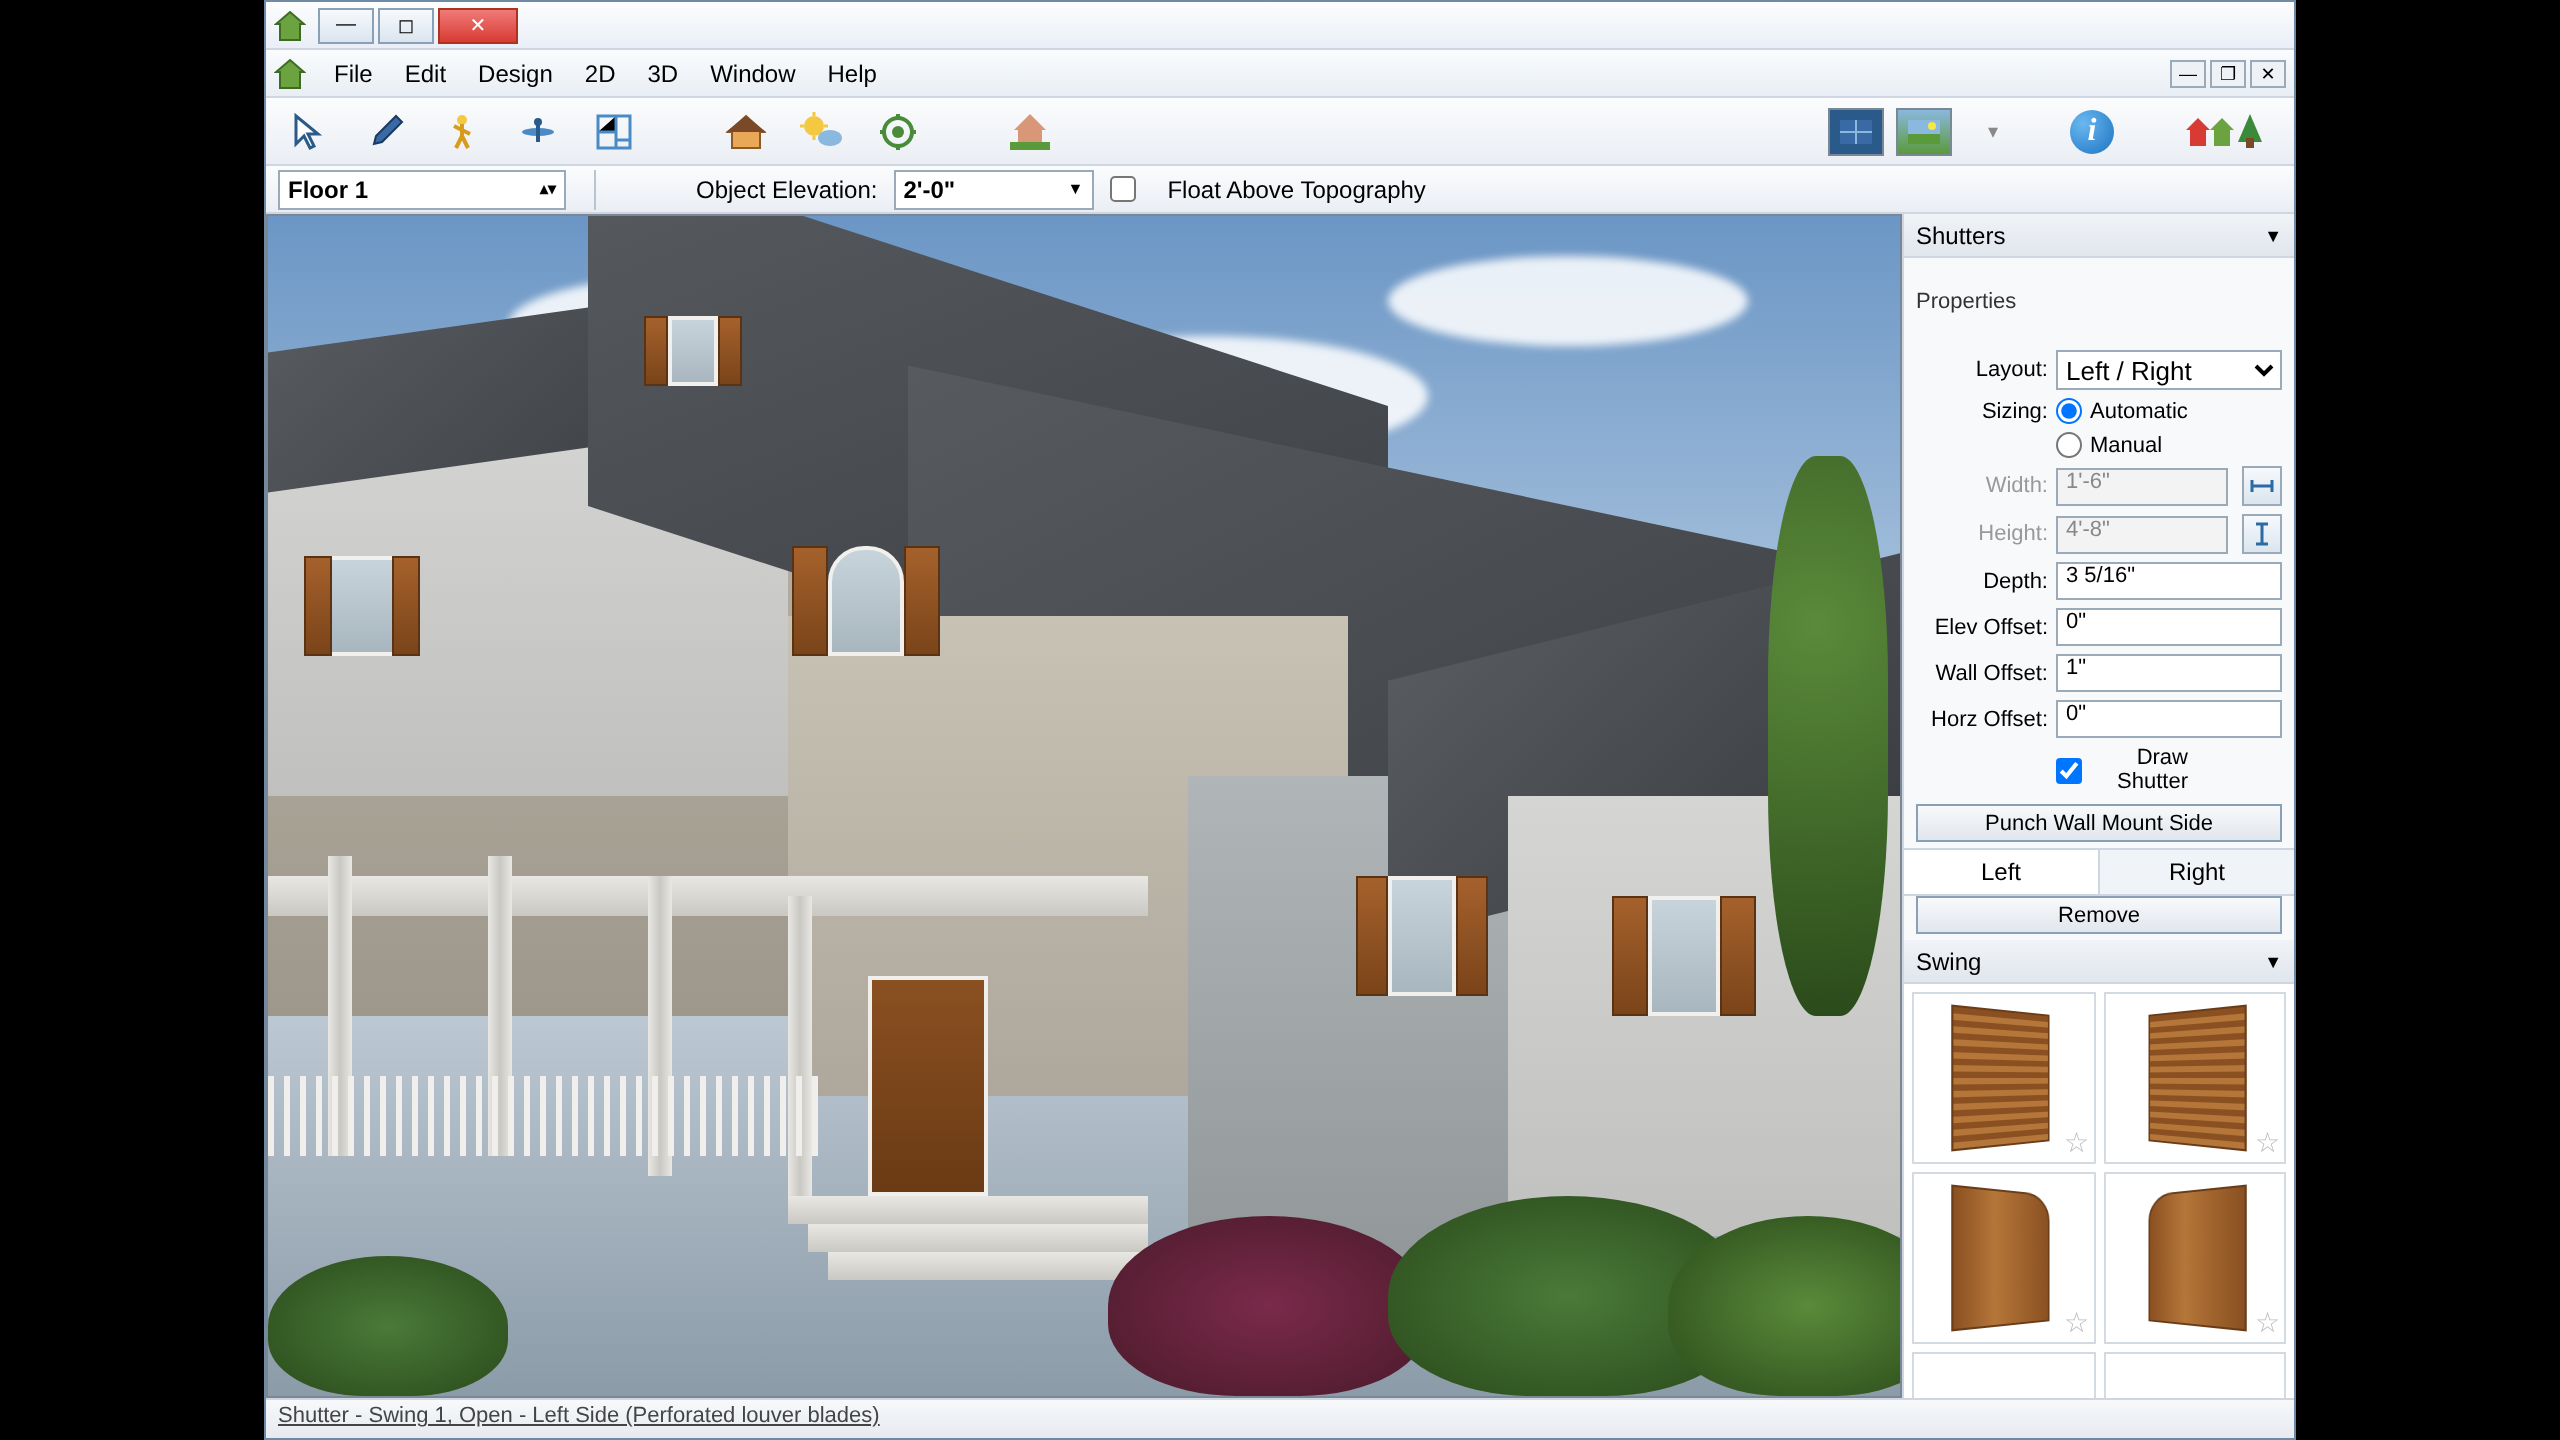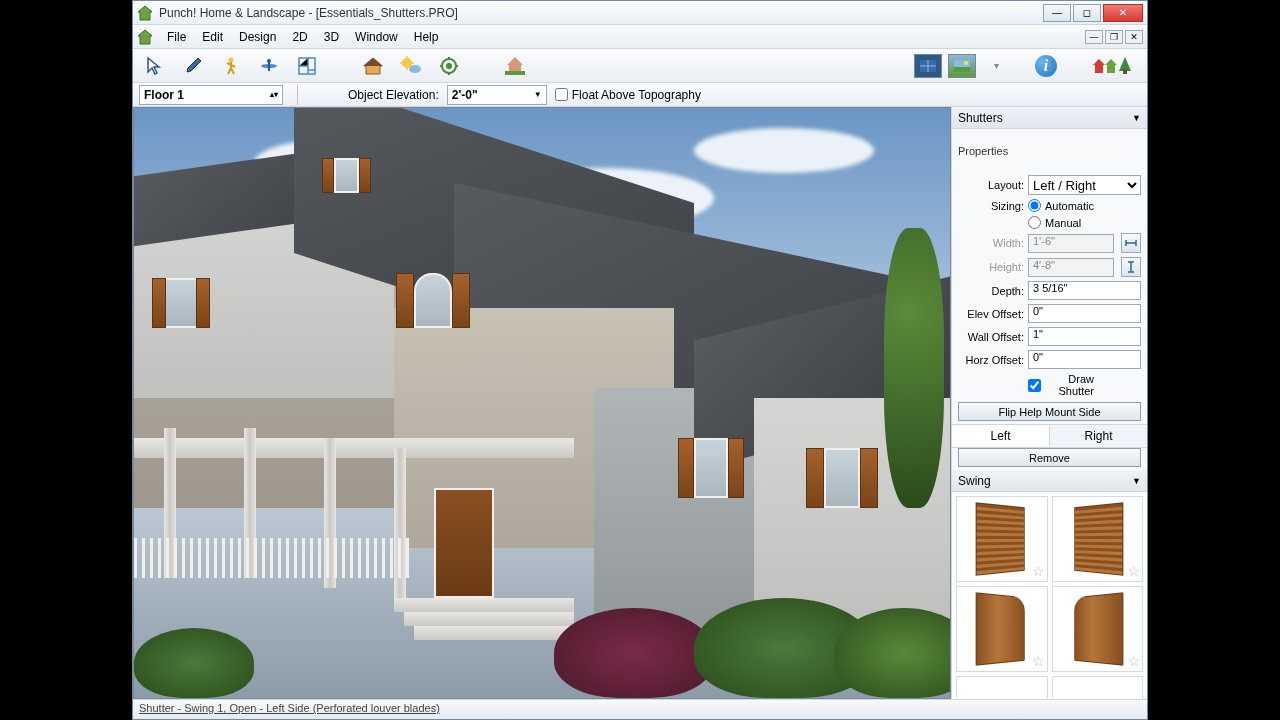--- a/index.html
+++ b/index.html
@@ -16,21 +16,21 @@
 .menubar .menu-item { padding: 2px 8px; cursor: pointer; }
 .mdi-controls { margin-left: auto; display: flex; gap: 2px; }
 .mdi-btn { width: 18px; height: 14px; border: 1px solid #9aaab9; background: #eef2f6; font-size: 9px; display: flex; align-items: center; justify-content: center; cursor: pointer; }
 .toolbar { height: 34px; background: linear-gradient(#fbfcfd,#eaeef4); display: flex; align-items: center; padding: 0 8px; gap: 10px; border-bottom: 1px solid #cfd6e2; }
 .tool-btn { width: 28px; height: 28px; display: flex; align-items: center; justify-content: center; cursor: pointer; border-radius: 2px; }
 .tool-sep { width: 18px; }
 .optionbar { height: 24px; background: linear-gradient(#fbfcfd,#eaeef4); display: flex; align-items: center; padding: 0 6px; gap: 8px; border-bottom: 1px solid #cfd6e2; font-size: 12px; }
 .combo { height: 20px; border: 1px solid #9aaab9; background: #fff; padding: 0 4px; display: flex; align-items: center; justify-content: space-between; font-weight: bold; }
 .combo .arrow { font-size: 8px; margin-left: 4px; }
 .opt-sep { width: 1px; height: 20px; background: #b9c4d0; margin: 0 6px; }
-.checkbox { display: flex; align-items: center; gap: 4px; }
+.checkbox { display: flex; align-items: center; gap: 16px; }
 .checkbox input { width: 13px; height: 13px; }
 .main { flex: 1; display: flex; min-height: 0; }
 .viewport { flex: 1; background: linear-gradient(180deg,#6b96c5 0%, #a8c2dd 35%, #cfd9e3 55%, #8b9ba8 100%); border: 1px solid #7a8896; position: relative; overflow: hidden; }
 .house { position: absolute; inset: 0; }
 .sky-cloud { position: absolute; background: rgba(255,255,255,0.85); border-radius: 50%; filter: blur(2px); }
 .roof { position: absolute; background: linear-gradient(145deg,#575a5f,#3a3d42); }
 .wall { position: absolute; background: linear-gradient(#d5d6d4,#c0c1be); }
 .shutter { position: absolute; background: linear-gradient(#a5612c,#7a4419); border: 1px solid #5a3214; }
 .window { position: absolute; background: linear-gradient(#c8d4db,#a8b6bf); border: 2px solid #f2f0ec; }
 .porch { position: absolute; background: linear-gradient(#e8e7e3,#c9c8c3); }
@@ -62,21 +62,20 @@
 </style>
 </head>
 <body>
 
 <div class="app-window">
 
   <div class="titlebar">
     <svg class="app-icon" viewBox="0 0 16 16">
         <polygon points="8,1 15,7 13,7 13,15 3,15 3,7 1,7" fill="#6aa33f" stroke="#3e6b21"></polygon>
       </svg>
-    <div class="title">Punch! Home &amp; Landscape - [Essentials_Shutters.PRO]</div>
     <div class="win-controls">
       <div class="win-btn">—</div>
       <div class="win-btn">◻</div>
       <div class="win-btn close">✕</div>
     </div>
   </div>
 
   <div class="menubar">
     <svg class="app-icon" viewBox="0 0 16 16">
         <polygon points="8,1 15,7 13,7 13,15 3,15 3,7 1,7" fill="#6aa33f" stroke="#3e6b21"></polygon>
@@ -308,21 +307,21 @@
         <div class="input">0"</div>
       </div>
       <div class="prop-row">
         <label></label>
         <label style="display:flex;align-items:center;gap:4px;font-size:11px">
             <input type="checkbox" checked="" style="">
             <span>Draw Shutter</span>
           </label>
       </div>
       <div style="padding:3px 6px">
-        <button class="btn" style="width:100%">Flip Help Mount Side</button>
+        <button class="btn" style="width:100%">Punch Wall Mount Side</button>
       </div>
       <div class="tabrow">
         <div class="tab active">Left</div>
         <div class="tab" style="border-left:1px solid #cfd6e2">Right</div>
       </div>
       <div style="padding:0 6px 3px 6px">
         <button class="btn" style="width:100%">Remove</button>
       </div>
       <div class="section-header">
         <span>Swing</span>

